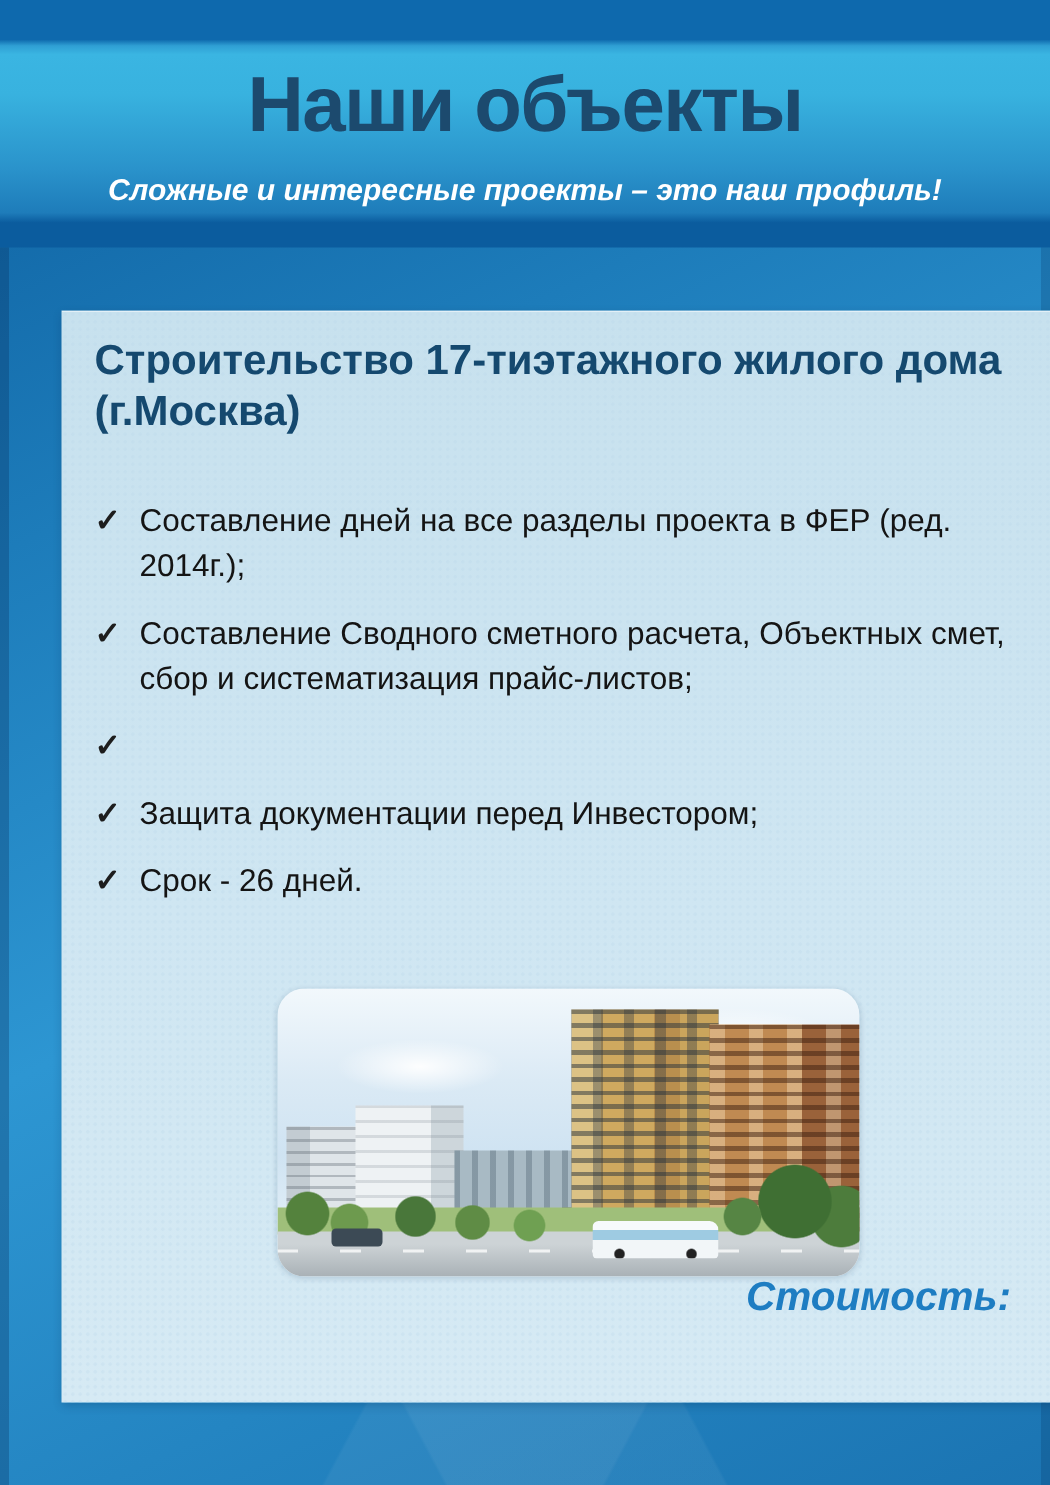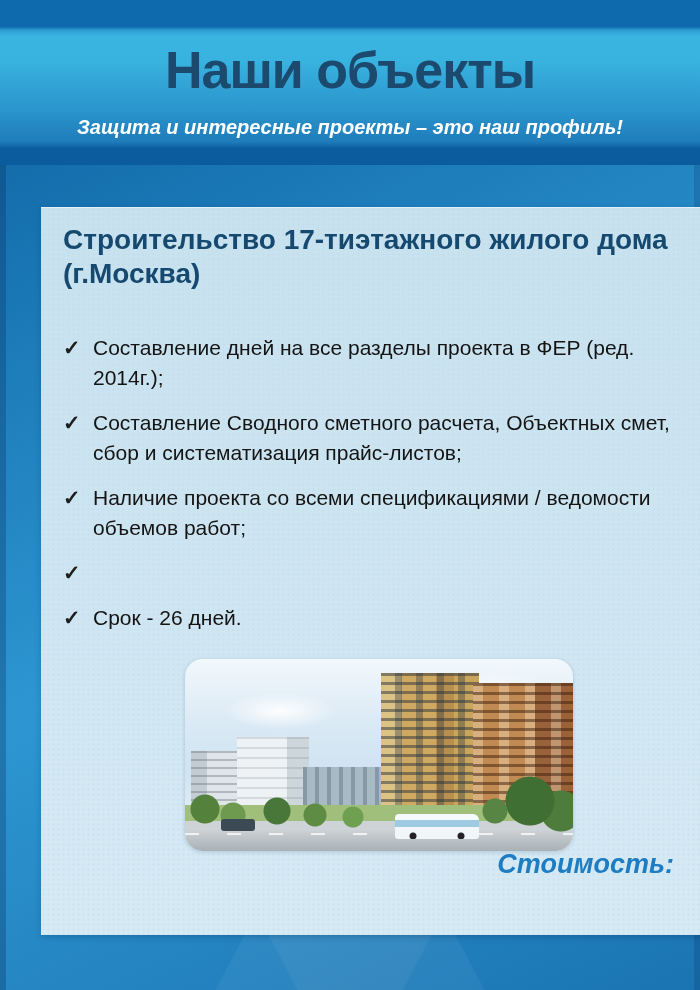--- a/index.html
+++ b/index.html
@@ -145,21 +145,21 @@
   .price-label { font-size:27px; line-height:34px; font-weight:700; font-style:italic; color:#1e7dc2; }
   .price-value { font-size:29px; line-height:36px; font-weight:700; font-style:italic; color:#111111; }
 </style>
 </head>
 <body>
 
 <div class="slide">
 
   <div class="header">
     <div class="header-title">Наши объекты</div>
-    <div class="header-subtitle">Защита и интересные проекты – это наш профиль!</div>
+    <div class="header-subtitle">Сложные и интересные проекты – это наш профиль!</div>
   </div>
 
   <div class="edge-strip-left"></div>
   <div class="edge-strip-right"></div>
   <div class="bg-chevron"></div>
 
   <div class="card">
 
     <div class="card-title">Строительство 17-тиэтажного жилого дома
 (г.Москва)</div>
@@ -170,25 +170,24 @@
         <span class="bullet-text">Составление дней на все разделы проекта в ФЕР (ред.
 2014г.);</span>
       </li>
       <li>
         <span class="check">✓</span>
         <span class="bullet-text">Составление Сводного сметного расчета, Объектных смет,
 сбор и систематизация прайс-листов;</span>
       </li>
       <li>
         <span class="check">✓</span>
-        <span class="bullet-text">Наличие проекта со всеми спецификациями / ведомости
-объемов работ;</span>
-      </li>
-      <li>
-        <span class="check">✓</span>
+      </li>
+      <li>
+        <span class="check">✓</span>
+        <span class="bullet-text">Защита документации перед Инвестором;</span>
       </li>
       <li>
         <span class="check">✓</span>
         <span class="bullet-text">Срок  - 26 дней.</span>
       </li>
     </ul>
 
     <div class="photo" title="Визуализация 17-этажного жилого дома">
       <div class="ph-sky"></div>
       <div class="ph-lowrise-a"></div>

